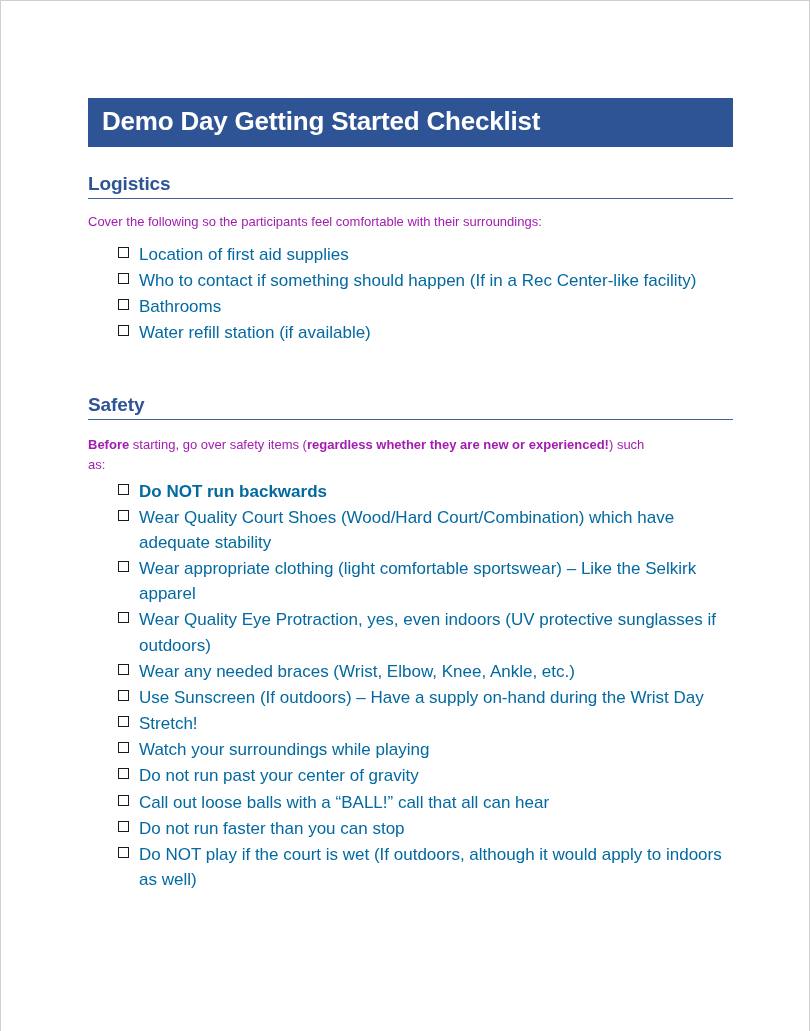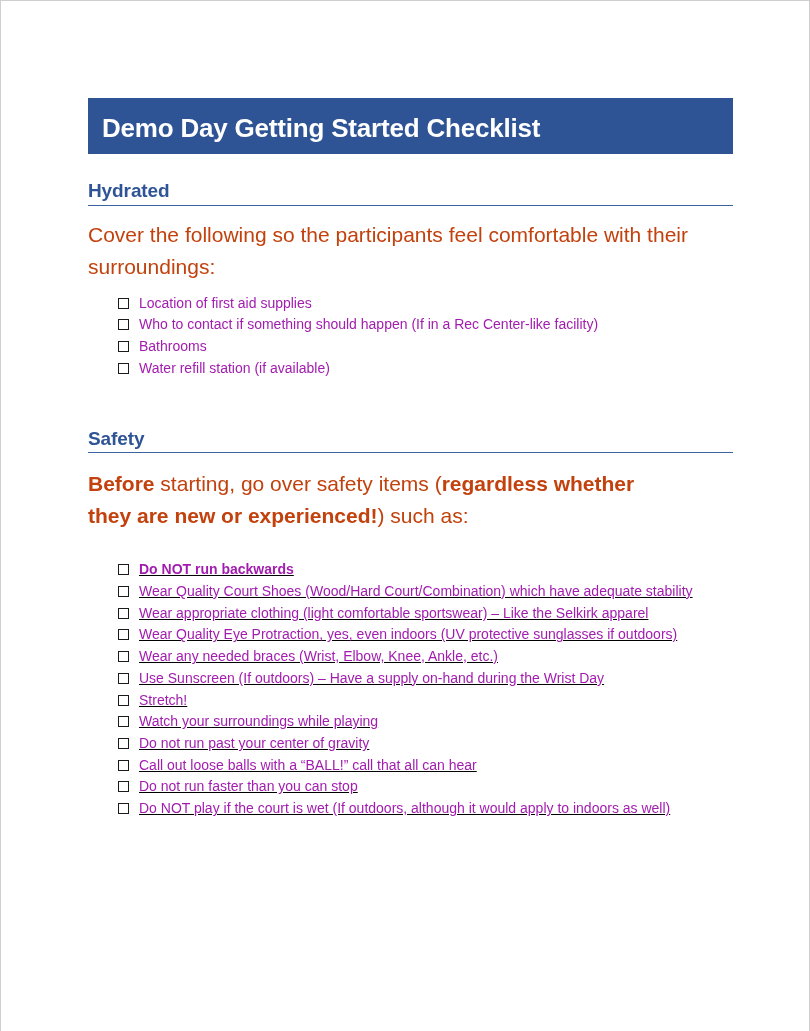--- a/index.html
+++ b/index.html
@@ -32,21 +32,21 @@
     width: 645px;
   }
 
   
   .title-banner {
     background: #2E5496;
     color: #ffffff;
     font-size: 26px;
     font-weight: bold;
     letter-spacing: -0.2px;
-    padding: 16px 14px 12px 14px;
+    padding: 9px 14px 12px 14px;
     line-height: 1.08;
     box-sizing: border-box;
     width: 645px;
   }
 
   
   .section {
     margin-top: 26px;
   }
   .section-heading {
@@ -55,48 +55,48 @@
     font-weight: bold;
     line-height: 1.15;
     padding-bottom: 3px;
     border-bottom: 1.3px solid #3A63A0;
     width: 645px;
     box-sizing: border-box;
     letter-spacing: -0.1px;
   }
 
   .intro {
-    font-size: 21px;
-    color: #c2410c;
+    font-size: 13px;
+    color: #a21caf;
     line-height: 1.52;
     margin-top: 13px;
     width: 625px;
   }
   .intro.safety-intro {
     margin-top: 15px;
     width: 560px;
   }
 
   .bold { font-weight: bold; }
   .bold-underline { font-weight: bold; }
 
   
   .checklist {
     margin: 0;
     padding: 0;
     list-style: none;
   }
   .checklist.logistics-list { margin-top: 10px; }
-  .checklist.safety-list { margin-top: 27px; text-decoration: underline; }
+  .checklist.safety-list { margin-top: 4px; }
 
   .check-item {
     position: relative;
     padding-left: 51px;
-    font-size: 14px;
-    color: #a21caf;
+    font-size: 17px;
+    color: #0369a1;
     line-height: 1.48;
     margin-bottom: 1px;
   }
   .safety-list .check-item { margin-bottom: 1px; }
 
   .check-box {
     position: absolute;
     left: 30px;
     top: 5px;
     width: 11px;
@@ -111,21 +111,21 @@
 </style>
 </head>
 <body>
 
 <div class="page">
   <div class="content">
 
     <div class="title-banner">Demo Day Getting Started Checklist</div>
 
     <div class="section">
-      <div class="section-heading">Hydrated</div>
+      <div class="section-heading">Logistics</div>
 
       <div class="intro">Cover the following so the participants feel comfortable with their surroundings:</div>
 
       <ul class="checklist logistics-list">
         <li class="check-item">
           <span class="check-box"></span>
           <span class="check-text">Location of first aid supplies</span>
         </li>
         <li class="check-item">
           <span class="check-box"></span>

